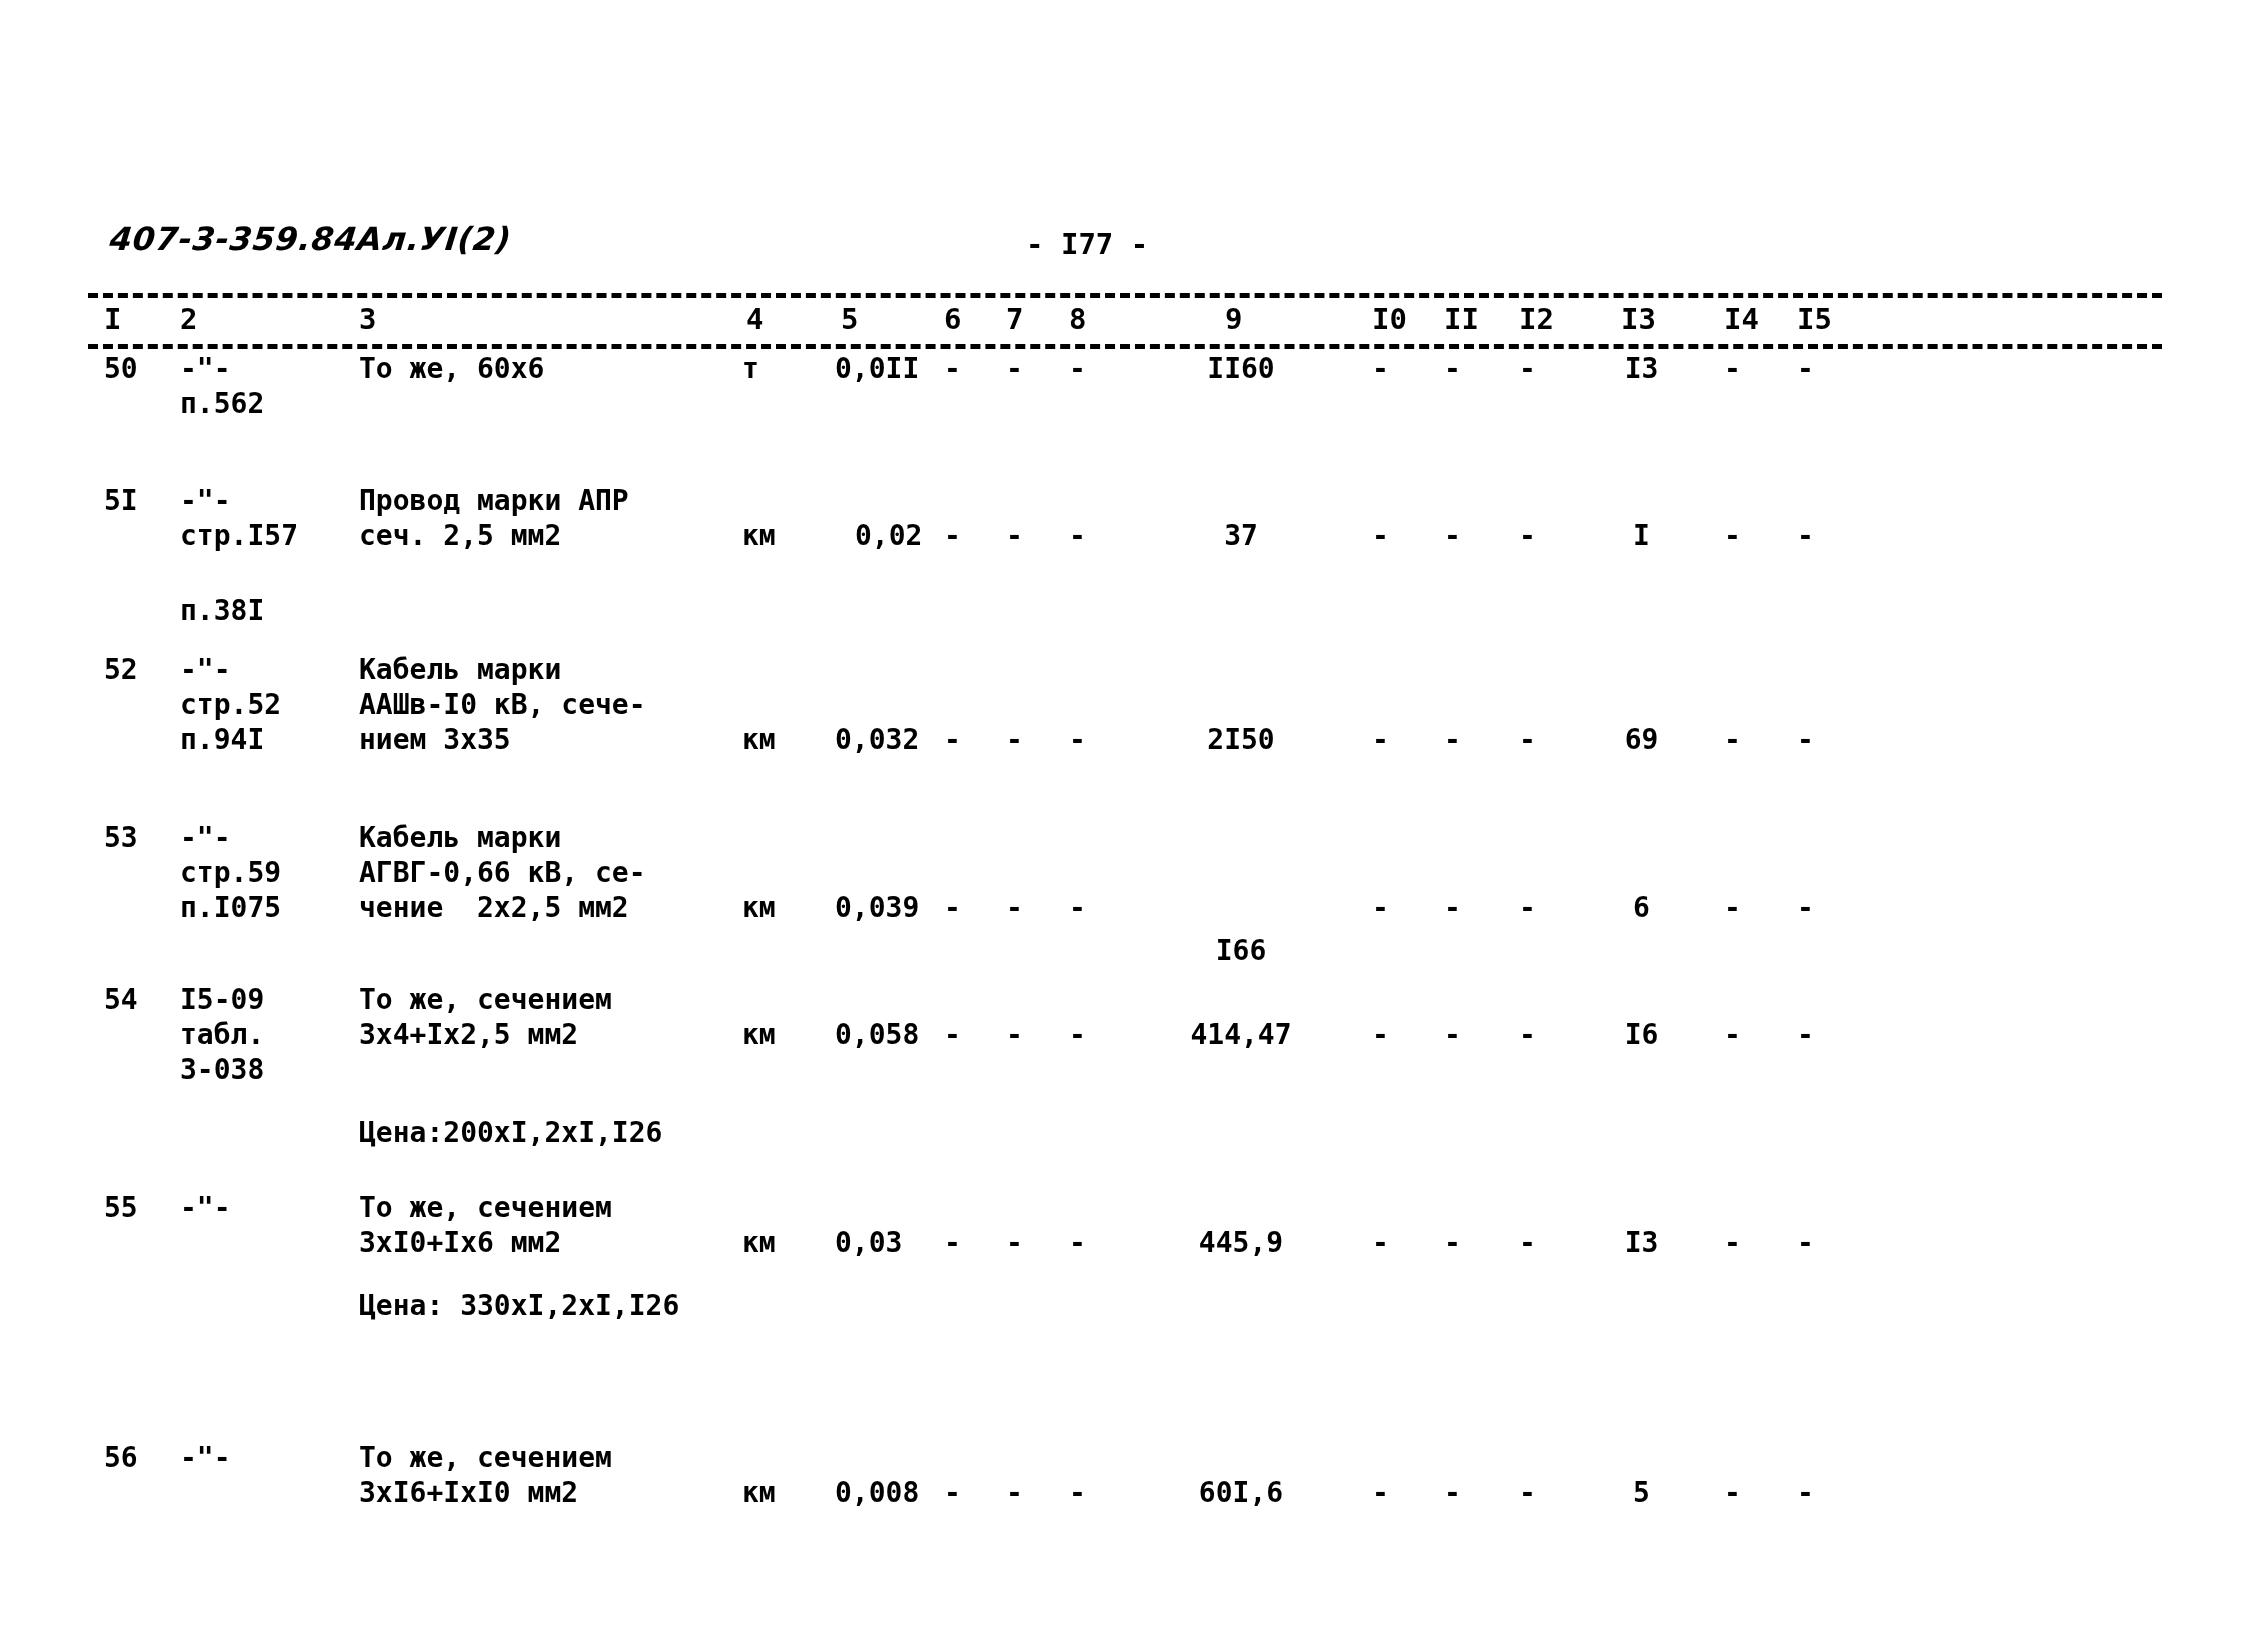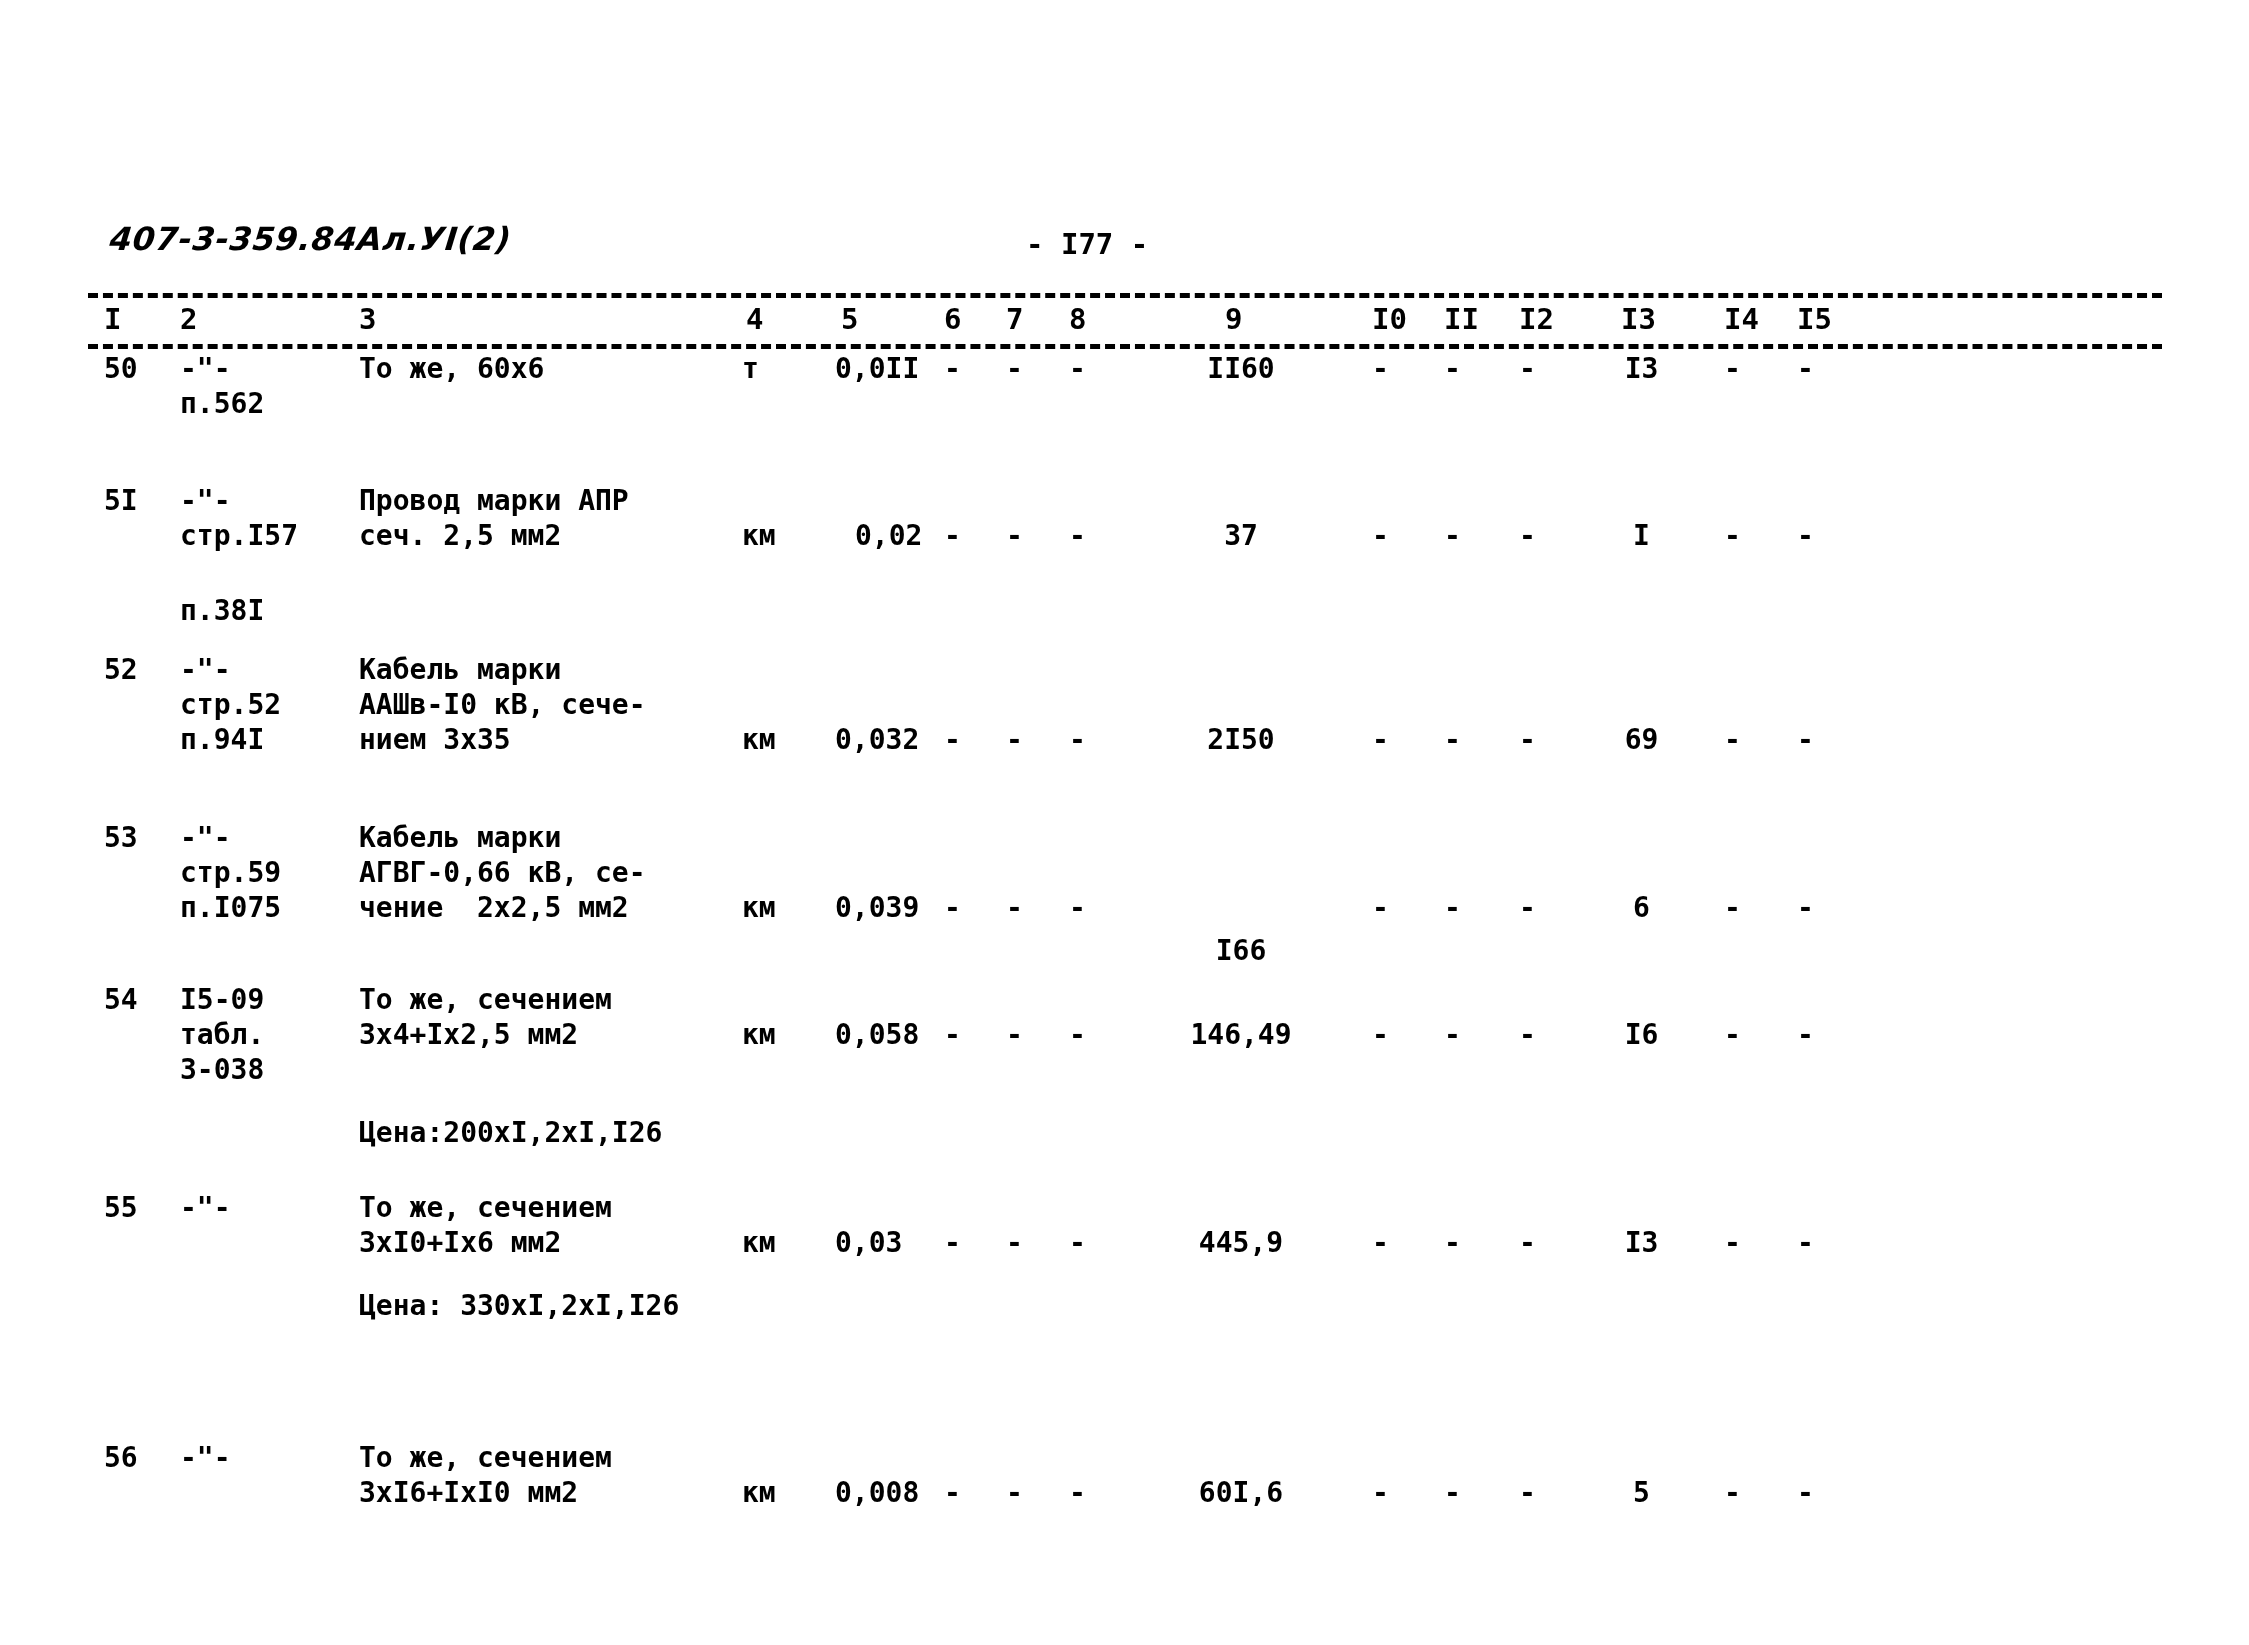--- a/index.html
+++ b/index.html
@@ -223,21 +223,21 @@
         <div class="cell c-just" style="top: 0px;">I5-09</div>
         <div class="cell c-just" style="top: 35px;">табл.</div>
         <div class="cell c-just" style="top: 70px;">3-038</div>
         <div class="cell c-name" style="top: 0px;">То же, сечением</div>
         <div class="cell c-name" style="top: 35px;">3х4+Iх2,5 мм2</div>
         <div class="cell c-unit" style="top: 35px;">км</div>
         <div class="cell c-qty" style="top: 35px;">0,058</div>
         <div class="cell c-6" style="top: 35px;">-</div>
         <div class="cell c-7" style="top: 35px;">-</div>
         <div class="cell c-8" style="top: 35px;">-</div>
-        <div class="cell c-9" style="top: 35px;">146,49</div>
+        <div class="cell c-9" style="top: 35px;">414,47</div>
         <div class="cell c-10" style="top: 35px;">-</div>
         <div class="cell c-11" style="top: 35px;">-</div>
         <div class="cell c-12" style="top: 35px;">-</div>
         <div class="cell c-13" style="top: 35px;">I6</div>
         <div class="cell c-14" style="top: 35px;">-</div>
         <div class="cell c-15" style="top: 35px;">-</div>
         <div class="cell note" style="top: 133px;">Цена:200хI,2хI,I26</div>
       </div>
       <div class="row" style="position: absolute; left: 0px; top: 846px; height: 147px;">
         <div class="cell c-num" style="top: 0px;">55</div>

